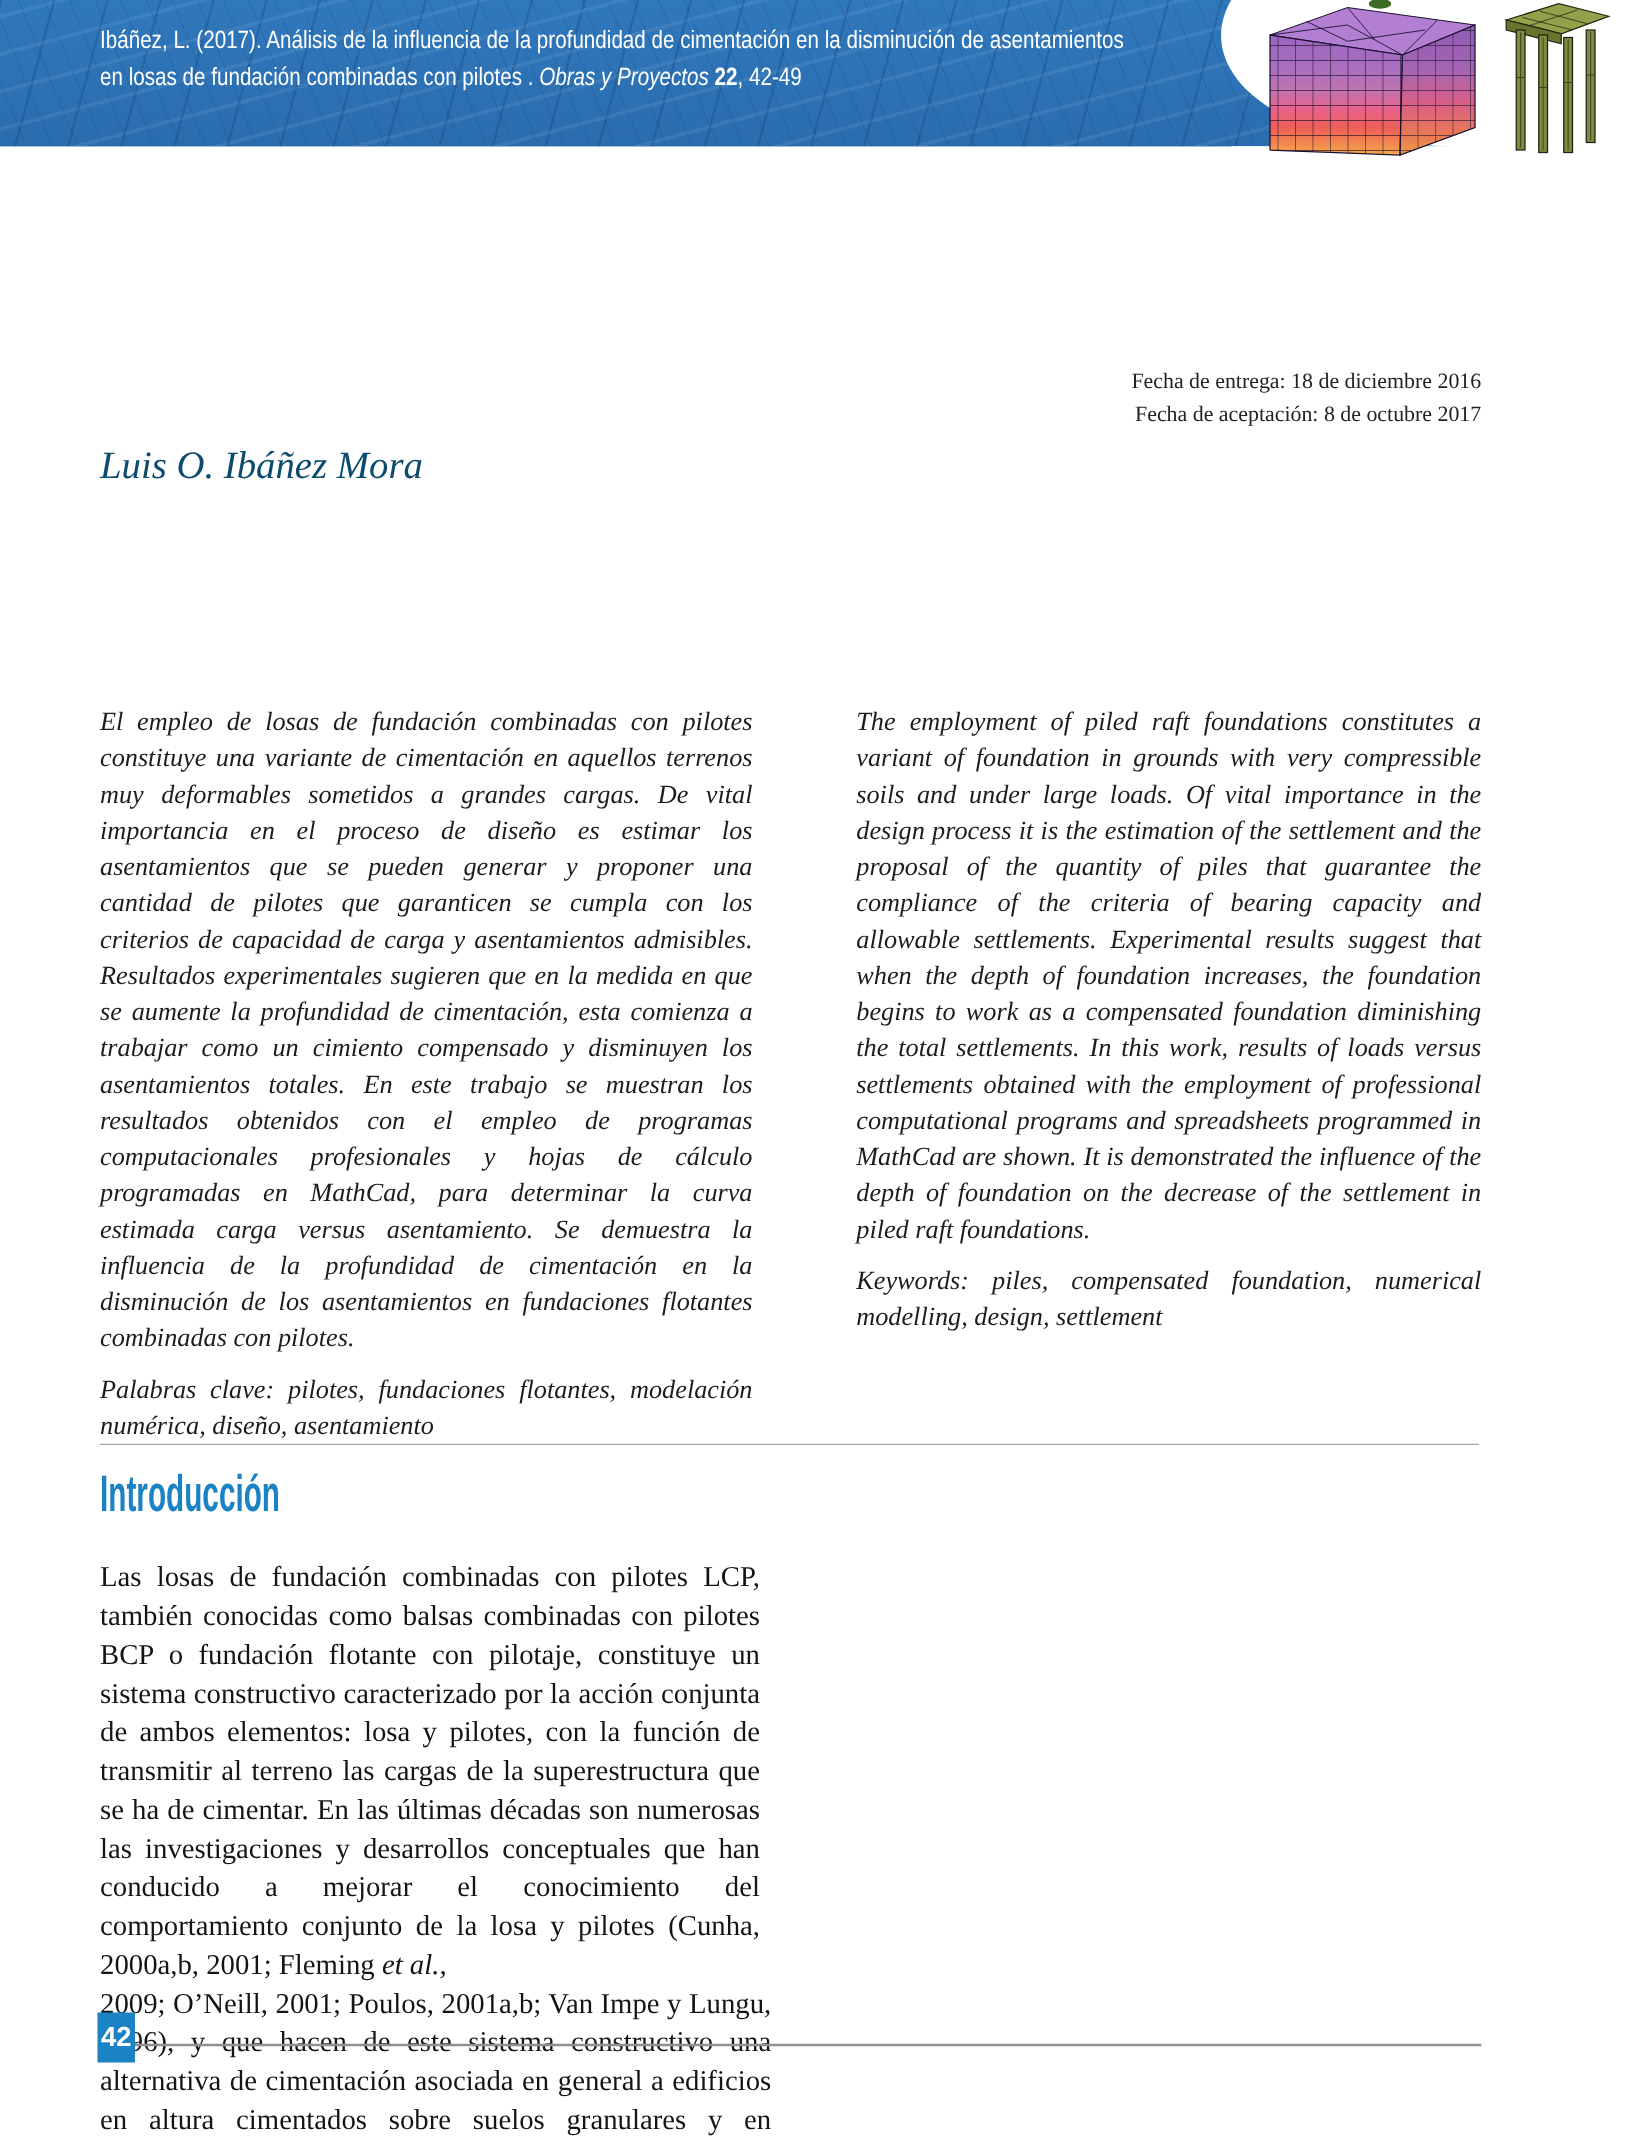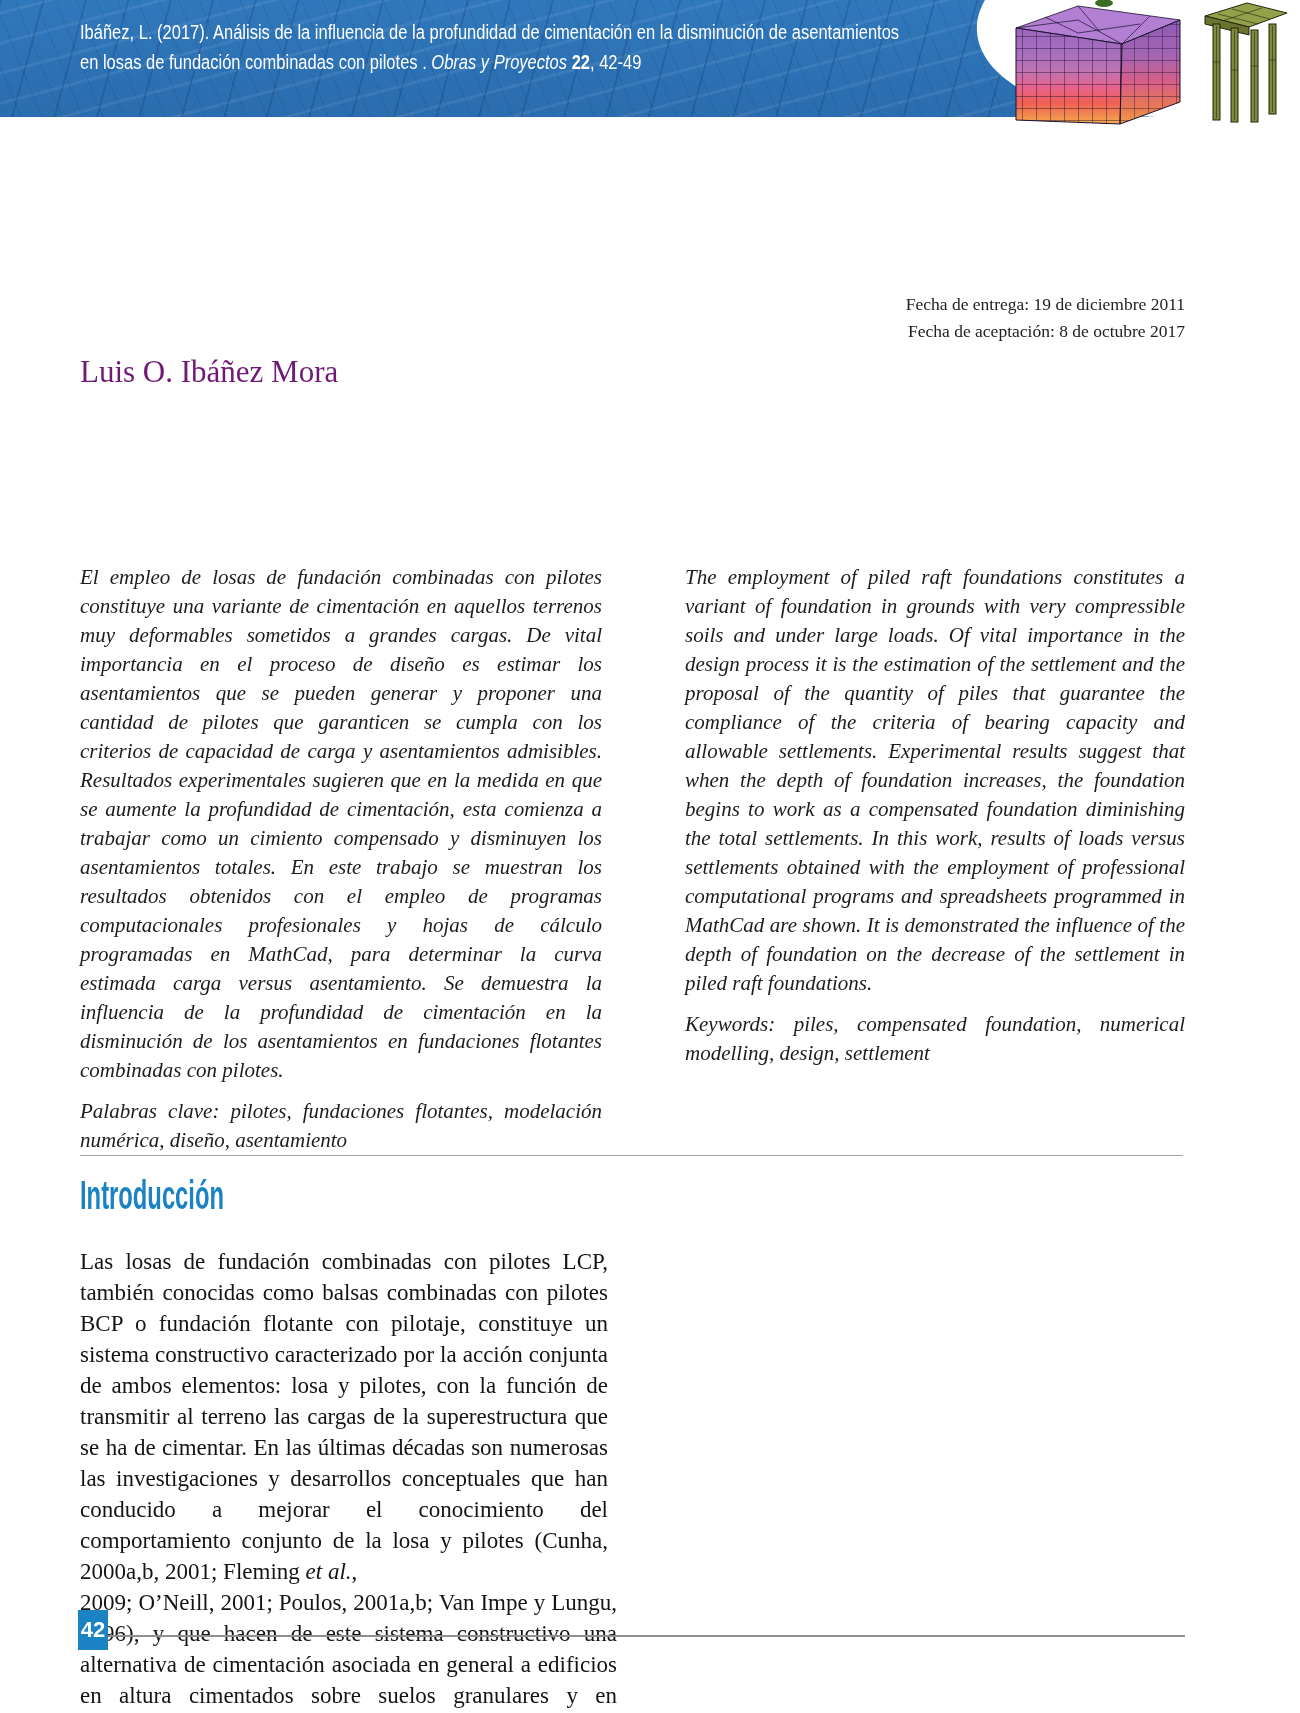--- a/index.html
+++ b/index.html
@@ -23,21 +23,21 @@
 
   
   .cond{font-family:"Liberation Sans", sans-serif;font-weight:bold;color:#1b82c3;
         transform:scaleX(0.60);transform-origin:0 0;}
   .title-wrap{position:absolute;left:80px;top:131px;width:1105px;height:108px;}
   .title-wrap .cond{width:1842px;font-size:45px;line-height:54px;letter-spacing:0px;}
   .subtitle{position:absolute;left:80px;top:240px;width:1060px;
     font-size:27px;line-height:33px;color:#9b9b9b;}
   .dates{position:absolute;right:115px;top:291px;text-align:right;
     font-size:17.5px;line-height:27px;color:#222;}
-  .author{position:absolute;left:80px;top:354px;font-size:31px;color:#701a75;}
+  .author{position:absolute;left:80px;top:354px;font-size:31px;color:#0c4a6e;font-style:italic;}
   .affil{position:absolute;left:80px;top:423px;width:1105px;font-size:18px;line-height:25px;color:#111;}
 
   
   .abstract{position:absolute;left:80px;top:563px;width:1105px;display:flex;justify-content:space-between;gap:27px;}
   .abs-col{font-style:italic;font-size:21px;line-height:29px;text-align:justify;color:#1c1c1c;}
   .abs-es{width:522px;}
   .abs-en{width:500px;}
   .abs-keywords{margin-top:12px;}
 
   .divider{position:absolute;left:80px;top:1155px;width:1103px;border-top:1.5px solid #a3a3a3;}
@@ -125,21 +125,21 @@
     <div class="banner-cite-wrap">
       <div class="banner-cite">
         <span>Ibáñez, L. (2017). Análisis de la influencia de la profundidad de cimentación en la disminución de asentamientos en losas de fundación combinadas con pilotes . </span><span class="jrnl">Obras y Proyectos</span><span class="vol"> 22</span><span>,  42-49</span>
       </div>
     </div>
   </div>
 
 
 
   <div class="dates">
-    <div>Fecha de entrega: 19 de diciembre 2011</div>
+    <div>Fecha de entrega: 18 de diciembre 2016</div>
     <div>Fecha de aceptación: 8 de octubre 2017</div>
   </div>
 
   <div class="author">Luis O. Ibáñez Mora</div>
 
 
   <div class="abstract">
     <div class="abs-col abs-es">
       <div>El empleo de losas de fundación combinadas con pilotes constituye una variante de cimentación en aquellos terrenos muy deformables sometidos a grandes cargas. De vital importancia en el proceso de diseño es estimar los asentamientos que se pueden generar y proponer una cantidad de pilotes que garanticen se cumpla con los criterios de capacidad de carga y asentamientos admisibles. Resultados experimentales sugieren que en la medida en que se aumente la profundidad de cimentación, esta comienza a trabajar como un cimiento compensado y disminuyen los asentamientos totales. En este trabajo se muestran los resultados obtenidos con el empleo de programas computacionales profesionales y hojas de cálculo programadas en MathCad, para determinar la curva estimada carga versus asentamiento. Se demuestra la influencia de la profundidad de cimentación en la disminución de los asentamientos en fundaciones flotantes combinadas con pilotes.</div>
       <div class="abs-keywords">Palabras clave: pilotes, fundaciones flotantes, modelación numérica, diseño, asentamiento</div>

